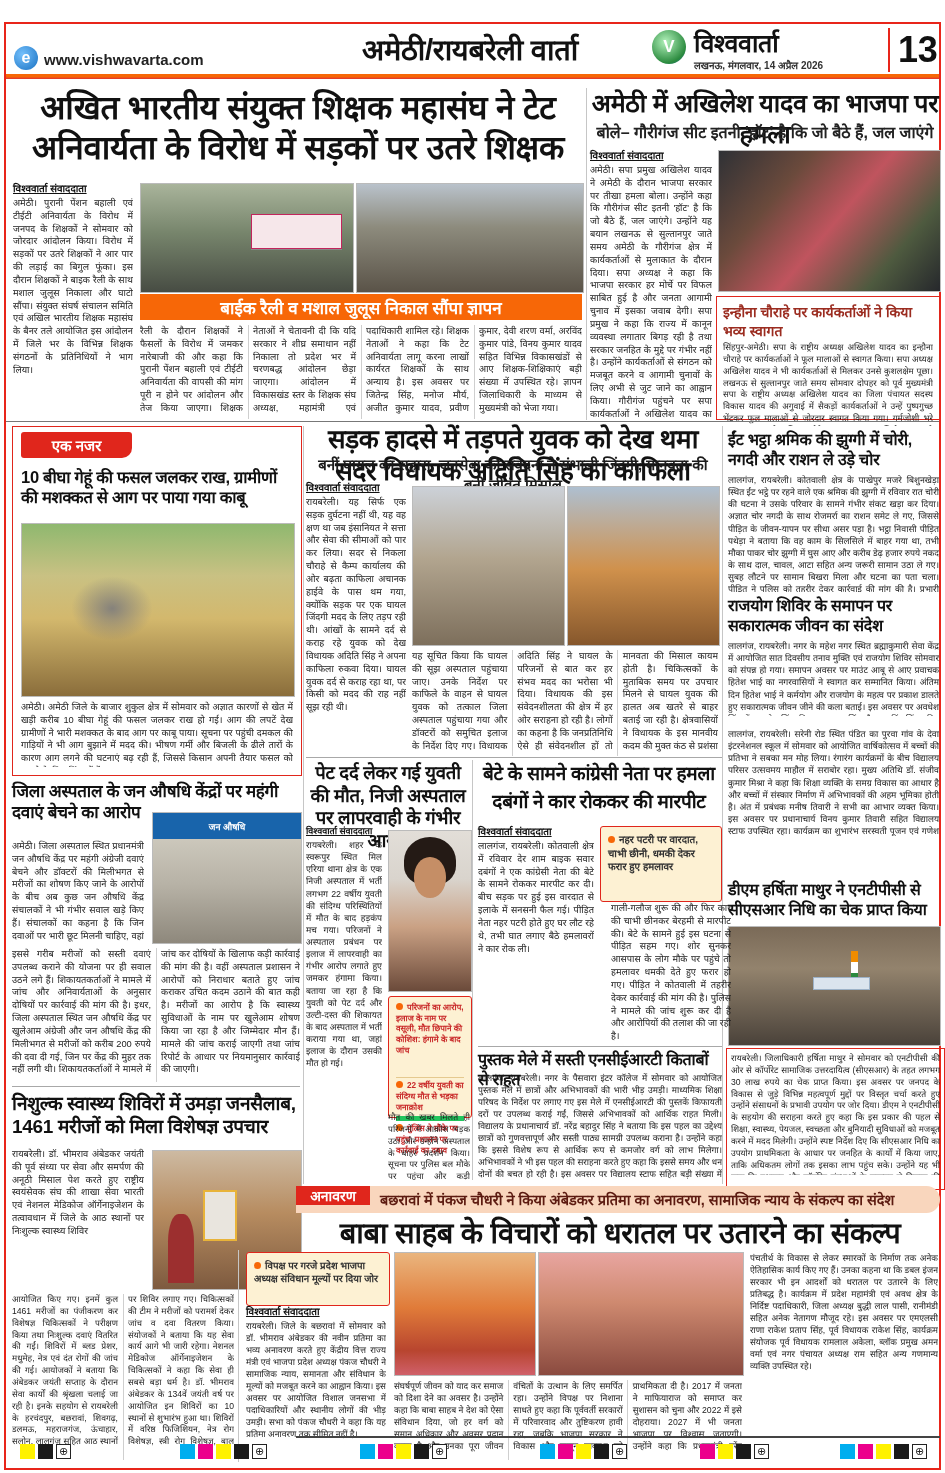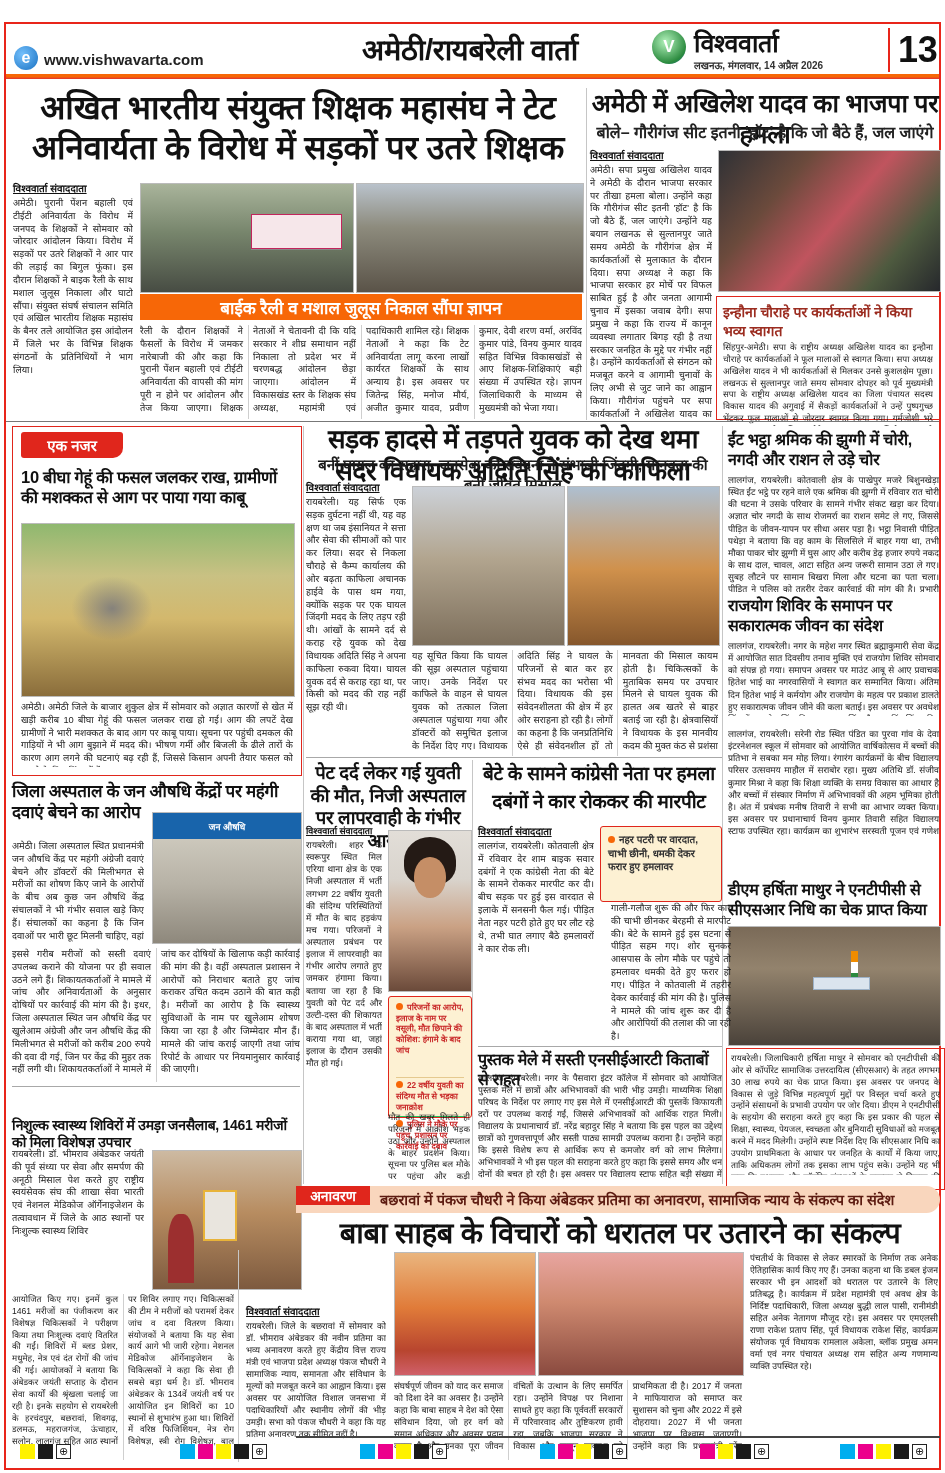--- a/index.html
+++ b/index.html
@@ -63,21 +63,21 @@
   </div>
   <div class="photo" style="left:718px;top:150px;width:221px;height:140px;background:linear-gradient(130deg,#2f3135 0%,#6b4a3c 28%,#c0545e 52%,#4e5a3f 78%,#26282c 100%);"></div>
   <div class="abs" style="left:716px;top:296px;width:210px;height:112px;border:1.5px solid #e0261c;padding:5px 6px;">
     <div style="font-weight:800;font-size:14px;color:#9b2c20;margin-bottom:2px;">इन्हौना चौराहे पर कार्यकर्ताओं ने किया भव्य स्वागत</div>
     <div class="body" style="font-size:8.6px;height:84px;">सिंहपुर-अमेठी। सपा के राष्ट्रीय अध्यक्ष अखिलेश यादव का इन्हौना चौराहे पर कार्यकर्ताओं ने फूल मालाओं से स्वागत किया। सपा अध्यक्ष अखिलेश यादव ने भी कार्यकर्ताओं से मिलकर उनसे कुशलक्षेम पूछा। लखनऊ से सुल्तानपुर जाते समय सोमवार दोपहर को पूर्व मुख्यमंत्री सपा के राष्ट्रीय अध्यक्ष अखिलेश यादव का जिला पंचायत सदस्य विकास यादव की अगुवाई में सैकड़ों कार्यकर्ताओं ने उन्हें पुष्पगुच्छ भेंटकर फूल मालाओं से जोरदार स्वागत किया गया। गर्मजोशी भरे स्वागत सम्मान से अभिभूत होते हुए सपा प्रमुख अखिलेश यादव ने कार्यकर्ताओं का आभार व्यक्त कर कुशलक्षेम जाना।</div>
   </div>
 
   <div class="hr" style="left:6px;top:421px;width:933px;background:#777;"></div>
 
   <div class="abs" style="left:12px;top:426px;width:288px;height:348px;border:1.5px solid #e0261c;">
-    <div class="badge" style="position:absolute;left:8px;top:5px;width:102px;height:26px;font-size:15px;border-radius:3px 3px 10px 3px;">एक नजर</div>
+    <div class="badge" style="position:absolute;left:8px;top:5px;width:111px;height:26px;font-size:15px;border-radius:3px 3px 10px 3px;">एक नजर</div>
     <div class="hl" style="position:absolute;left:8px;top:40px;width:272px;font-size:16.5px;">10 बीघा गेहूं की फसल जलकर राख, ग्रामीणों की मशक्कत से आग पर पाया गया काबू</div>
     <div class="photo" style="left:8px;top:96px;width:272px;height:172px;background:linear-gradient(180deg,#8fb86f 0%,#c9c183 30%,#d3b86d 55%,#8a6d3b 100%);">
       <div style="position:absolute;left:18%;top:30%;width:30%;height:38%;background:radial-gradient(ellipse at center,rgba(120,120,125,.85),rgba(120,120,125,0) 70%);"></div>
     </div>
     <div class="body" style="position:absolute;left:8px;top:274px;width:272px;height:66px;">अमेठी। अमेठी जिले के बाजार शुकुल क्षेत्र में सोमवार को अज्ञात कारणों से खेत में खड़ी करीब 10 बीघा गेहूं की फसल जलकर राख हो गई। आग की लपटें देख ग्रामीणों ने भारी मशक्कत के बाद आग पर काबू पाया। सूचना पर पहुंची दमकल की गाड़ियों ने भी आग बुझाने में मदद की। भीषण गर्मी और बिजली के ढीले तारों के कारण आग लगने की घटनाएं बढ़ रही हैं, जिससे किसान अपनी तैयार फसल को बचाने के लिए चिंता में हैं।</div>
   </div>
 
   <div class="abs hl center" style="left:306px;top:424px;width:414px;font-size:26px;">सड़क हादसे में तड़पते युवक को देख थमा सदर विधायक अदिति सिंह का काफिला</div>
   <div class="abs center" style="left:306px;top:454px;width:414px;font-size:15px;font-weight:700;">बनीं घायल का सहारा, जनसेवा की संवेदना ने संभाली जिंदगी, मानवता की बनीं जीवंत मिसाल</div>
   <div class="abs" style="left:306px;top:480px;width:100px;height:276px;">
@@ -126,21 +126,21 @@
   <div class="abs" style="left:306px;top:824px;width:76px;height:356px;">
     <div class="byline" style="font-size:9px;">विश्ववार्ता संवाददाता</div>
     <div class="body" style="height:338px;font-size:8.8px;">रायबरेली। शहर के स्वरूपुर स्थित मिल एरिया थाना क्षेत्र के एक निजी अस्पताल में भर्ती लगभग 22 वर्षीय युवती की संदिग्ध परिस्थितियों में मौत के बाद हड़कंप मच गया। परिजनों ने अस्पताल प्रबंधन पर इलाज में लापरवाही का गंभीर आरोप लगाते हुए जमकर हंगामा किया। बताया जा रहा है कि युवती को पेट दर्द और उल्टी-दस्त की शिकायत के बाद अस्पताल में भर्ती कराया गया था, जहां इलाज के दौरान उसकी मौत हो गई।</div>
   </div>
   <div class="photo" style="left:388px;top:830px;width:82px;height:160px;background:linear-gradient(180deg,#e2ded8 0%,#d9d4cd 30%,#caa184 60%,#6b4a3a 100%);">
     <div style="position:absolute;left:18%;top:4%;width:64%;height:30%;border-radius:50% 50% 40% 40%;background:#241a15;"></div>
     <div style="position:absolute;left:30%;top:16%;width:40%;height:26%;border-radius:48%;background:#c58e66;"></div>
   </div>
   <div class="abs cream-box" style="left:388px;top:996px;width:68px;height:108px;">
     <div style="font-size:8.2px;font-weight:700;color:#c92a2a;line-height:1.3;border-bottom:1px solid #e5c98f;padding-bottom:21px;"><span class="dot"></span><span>परिजनों का आरोप, इलाज के नाम पर वसूली, मौत छिपाने की कोशिश: हंगामे के बाद जांच</span></div>
-    <div style="font-size:8.2px;font-weight:700;color:#c92a2a;line-height:1.3;border-bottom:1px solid #22c55e;padding:3px 0;"><span class="dot"></span><span>22 वर्षीय युवती का संदिग्ध मौत से भड़का जनाक्रोश</span></div>
+    <div style="font-size:8.2px;font-weight:700;color:#c92a2a;line-height:1.3;border-bottom:5px solid #22c55e;padding:3px 0;"><span class="dot"></span><span>22 वर्षीय युवती का संदिग्ध मौत से भड़का जनाक्रोश</span></div>
     <div style="font-size:8.2px;font-weight:700;color:#c92a2a;line-height:1.3;padding-top:3px;"><span class="dot"></span><span>पुलिस ने मौके पर पहुंच, प्रशासन पर कार्रवाई का दबाव</span></div>
   </div>
   <div class="abs body" style="left:388px;top:1112px;width:82px;height:68px;font-size:8.6px;">मौत की खबर मिलते ही परिजनों में आक्रोश भड़क उठा और उन्होंने अस्पताल के बाहर प्रदर्शन किया। सूचना पर पुलिस बल मौके पर पहुंचा और कड़ी मशक्कत के बाद मामला शांत कराया। शव को पोस्टमार्टम के लिए भेजा गया है। पुलिस का कहना है कि रिपोर्ट आने पर मामले की जांच कर आवश्यक कार्रवाई की जाएगी।</div>
 
   <div class="vr" style="left:472px;top:760px;height:420px;"></div>
 
   <div class="abs hl center" style="left:478px;top:762px;width:242px;font-size:19px;">बेटे के सामने कांग्रेसी नेता पर हमला</div>
   <div class="abs hl center" style="left:478px;top:790px;width:242px;font-size:19px;">दबंगों ने कार रोककर की मारपीट</div>
   <div class="abs" style="left:478px;top:824px;width:116px;height:218px;">
     <div class="byline">विश्ववार्ता संवाददाता</div>
@@ -149,35 +149,38 @@
   <div class="abs cream-box" style="left:600px;top:826px;width:106px;height:62px;">
     <div style="font-size:10px;font-weight:700;color:#333;line-height:1.35;"><span class="dot"></span><span>नहर पटरी पर वारदात, चाभी छीनी, धमकी देकर फरार हुए हमलावर</span></div>
   </div>
   <div class="abs body" style="left:604px;top:902px;width:120px;height:140px;margin-left:7px;">गाली-गलौज शुरू की और फिर कार की चाभी छीनकर बेरहमी से मारपीट की। बेटे के सामने हुई इस घटना से पीड़ित सहम गए। शोर सुनकर आसपास के लोग मौके पर पहुंचे तो हमलावर धमकी देते हुए फरार हो गए। पीड़ित ने कोतवाली में तहरीर देकर कार्रवाई की मांग की है। पुलिस ने मामले की जांच शुरू कर दी है और आरोपियों की तलाश की जा रही है।</div>
 
   <div class="hr" style="left:478px;top:1046px;width:244px;"></div>
   <div class="abs hl" style="left:478px;top:1050px;width:244px;font-size:16px;">पुस्तक मेले में सस्ती एनसीईआरटी किताबों से राहत</div>
   <div class="abs body" style="left:478px;top:1072px;width:244px;height:108px;font-size:8.7px;">लालगंज, रायबरेली। नगर के पैसवारा इंटर कॉलेज में सोमवार को आयोजित पुस्तक मेले में छात्रों और अभिभावकों की भारी भीड़ उमड़ी। माध्यमिक शिक्षा परिषद के निर्देश पर लगाए गए इस मेले में एनसीईआरटी की पुस्तकें किफायती दरों पर उपलब्ध कराई गईं, जिससे अभिभावकों को आर्थिक राहत मिली। विद्यालय के प्रधानाचार्य डॉ. नरेंद्र बहादुर सिंह ने बताया कि इस पहल का उद्देश्य छात्रों को गुणवत्तापूर्ण और सस्ती पाठ्य सामग्री उपलब्ध कराना है। उन्होंने कहा कि इससे विशेष रूप से आर्थिक रूप से कमजोर वर्ग को लाभ मिलेगा। अभिभावकों ने भी इस पहल की सराहना करते हुए कहा कि इससे समय और धन दोनों की बचत हो रही है। इस अवसर पर विद्यालय स्टाफ सहित बड़ी संख्या में छात्र-छात्राएं और अभिभावक मौजूद रहे।</div>
 
   <div class="hr" style="left:12px;top:1086px;width:288px;"></div>
-  <div class="abs hl" style="left:12px;top:1092px;width:288px;font-size:14px;margin-top:25px;">निशुल्क स्वास्थ्य शिविरों में उमड़ा जनसैलाब, 1461 मरीजों को मिला विशेषज्ञ उपचार</div>
+  <div class="abs hl" style="left:12px;top:1092px;width:288px;font-size:19px;">निशुल्क स्वास्थ्य शिविरों में उमड़ा जनसैलाब, 1461 मरीजों को मिला विशेषज्ञ उपचार</div>
   <div class="abs body" style="left:12px;top:1148px;width:132px;height:140px;">रायबरेली। डॉ. भीमराव अंबेडकर जयंती की पूर्व संध्या पर सेवा और समर्पण की अनूठी मिसाल पेश करते हुए राष्ट्रीय स्वयंसेवक संघ की शाखा सेवा भारती एवं नेशनल मेडिकोज ऑर्गेनाइजेशन के तत्वावधान में जिले के आठ स्थानों पर निःशुल्क स्वास्थ्य शिविर</div>
   <div class="photo" style="left:152px;top:1150px;width:148px;height:138px;background:linear-gradient(180deg,#cdbaa2 0%,#b78c60 45%,#7d5a3f 100%);">
     <div style="position:absolute;left:34%;top:28%;width:20%;height:34%;background:#e9e5de;border:2px solid #e8b339;"></div>
     <div style="position:absolute;left:10%;top:46%;width:18%;height:50%;background:#9c2f2f;border-radius:40% 40% 0 0;"></div>
   </div>
   <div class="abs body cols2" style="left:12px;top:1294px;width:222px;height:166px;font-size:8.6px;">आयोजित किए गए। इनमें कुल 1461 मरीजों का पंजीकरण कर विशेषज्ञ चिकित्सकों ने परीक्षण किया तथा निःशुल्क दवाएं वितरित की गईं। शिविरों में ब्लड प्रेशर, मधुमेह, नेत्र एवं दंत रोगों की जांच की गई। आयोजकों ने बताया कि अंबेडकर जयंती सप्ताह के दौरान सेवा कार्यों की श्रृंखला चलाई जा रही है। इनके सहयोग से रायबरेली के हरचंदपुर, बछरावां, शिवगढ़, डलमऊ, महराजगंज, ऊंचाहार, सलोन, लालगंज सहित आठ स्थानों पर शिविर लगाए गए। चिकित्सकों की टीम ने मरीजों को परामर्श देकर जांच व दवा वितरण किया। संयोजकों ने बताया कि यह सेवा कार्य आगे भी जारी रहेगा। नेशनल मेडिकोज ऑर्गेनाइजेशन के चिकित्सकों ने कहा कि सेवा ही सबसे बड़ा धर्म है। डॉ. भीमराव अंबेडकर के 134वें जयंती वर्ष पर आयोजित इन शिविरों का 10 स्थानों से शुभारंभ हुआ था। शिविरों में वरिष्ठ फिजिशियन, नेत्र रोग विशेषज्ञ, स्त्री रोग विशेषज्ञ, बाल रोग विशेषज्ञ एवं दंत चिकित्सकों ने सेवाएं दीं। सेवा भारती के जिला संयोजक सहित अनेक कार्यकर्ताओं ने व्यवस्था संभाली। मरीजों ने शिविर को गरीबों के लिए वरदान बताया।</div>
 
   <div class="abs" style="left:296px;top:1186px;width:644px;height:27px;background:#f9d6bd;border-radius:0 14px 14px 0;">
     <div class="badge" style="position:absolute;left:0;top:0;width:74px;height:19px;font-size:14px;">अनावरण</div>
     <div style="position:absolute;left:84px;top:3px;width:550px;font-size:14.5px;font-weight:800;color:#5c1a10;">बछरावां में पंकज चौधरी ने किया अंबेडकर प्रतिमा का अनावरण, सामाजिक न्याय के संकल्प का संदेश</div>
   </div>
 
   <div class="abs hl center" style="left:300px;top:1216px;width:640px;font-size:29px;">बाबा साहब के विचारों को धरातल पर उतारने का संकल्प</div>
   <div class="vr" style="left:238px;top:1250px;height:212px;"></div>
+  <div class="abs cream-box" style="left:246px;top:1252px;width:128px;height:40px;">
+    <div style="font-size:9.8px;font-weight:700;color:#333;line-height:1.35;"><span class="dot"></span><span>विपक्ष पर गरजे प्रदेश भाजपा अध्यक्ष संविधान मूल्यों पर दिया जोर</span></div>
+  </div>
   <div class="abs" style="left:246px;top:1304px;width:140px;height:160px;">
     <div class="byline">विश्ववार्ता संवाददाता</div>
     <div class="body" style="height:142px;font-size:8.7px;">रायबरेली। जिले के बछरावां में सोमवार को डॉ. भीमराव अंबेडकर की नवीन प्रतिमा का भव्य अनावरण करते हुए केंद्रीय वित्त राज्य मंत्री एवं भाजपा प्रदेश अध्यक्ष पंकज चौधरी ने सामाजिक न्याय, समानता और संविधान के मूल्यों को मजबूत करने का आह्वान किया। इस अवसर पर आयोजित विशाल जनसभा में पदाधिकारियों और स्थानीय लोगों की भीड़ उमड़ी। सभा को पंकज चौधरी ने कहा कि यह प्रतिमा अनावरण तक सीमित नहीं है।</div>
   </div>
   <div class="photo" style="left:394px;top:1252px;width:140px;height:122px;background:linear-gradient(180deg,#eab57e 0%,#e07b39 45%,#b8452f 80%,#d0606a 100%);"></div>
   <div class="photo" style="left:538px;top:1252px;width:204px;height:122px;background:linear-gradient(180deg,#e8a5a0 0%,#cf8a70 40%,#8a4a3f 100%);"></div>
   <div class="abs body" style="left:750px;top:1252px;width:188px;height:122px;font-size:8.7px;">पंचतीर्थ के विकास से लेकर स्मारकों के निर्माण तक अनेक ऐतिहासिक कार्य किए गए हैं। उनका कहना था कि डबल इंजन सरकार भी इन आदर्शों को धरातल पर उतारने के लिए प्रतिबद्ध है। कार्यक्रम में प्रदेश महामंत्री एवं अवध क्षेत्र के निर्दिष्ट पदाधिकारी, जिला अध्यक्ष बुद्धी लाल पासी, रानीमंडी सहित अनेक नेतागण मौजूद रहे। इस अवसर पर एमएलसी राणा राकेश प्रताप सिंह, पूर्व विधायक राकेश सिंह, कार्यक्रम संयोजक पूर्व विधायक रामलाल अकेला, ब्लॉक प्रमुख अमन वर्मा एवं नगर पंचायत अध्यक्ष राम सहित अन्य गणमान्य व्यक्ति उपस्थित रहे।</div>
   <div class="abs body cols3" style="left:394px;top:1380px;width:348px;height:80px;font-size:8.7px;">संघर्षपूर्ण जीवन को याद कर समाज को दिशा देने का अवसर है। उन्होंने कहा कि बाबा साहब ने देश को ऐसा संविधान दिया, जो हर वर्ग को समान अधिकार और अवसर प्रदान करता है और उनका पूरा जीवन वंचितों के उत्थान के लिए समर्पित रहा। उन्होंने विपक्ष पर निशाना साधते हुए कहा कि पूर्ववर्ती सरकारों में परिवारवाद और तुष्टिकरण हावी रहा, जबकि भाजपा सरकार ने विकास और कानून व्यवस्था को प्राथमिकता दी है। 2017 में जनता ने माफियाराज को समाप्त कर सुशासन को चुना और 2022 में इसे दोहराया। 2027 में भी जनता भाजपा पर विश्वास जताएगी। उन्होंने कहा कि प्रधानमंत्री नरेंद्र मोदी के नेतृत्व में बाबा साहब के विचारों को वास्तविक सम्मान मिला है।</div>
   <div class="hr" style="left:296px;top:1436px;width:644px;background:#444;height:2px;"></div>
 

